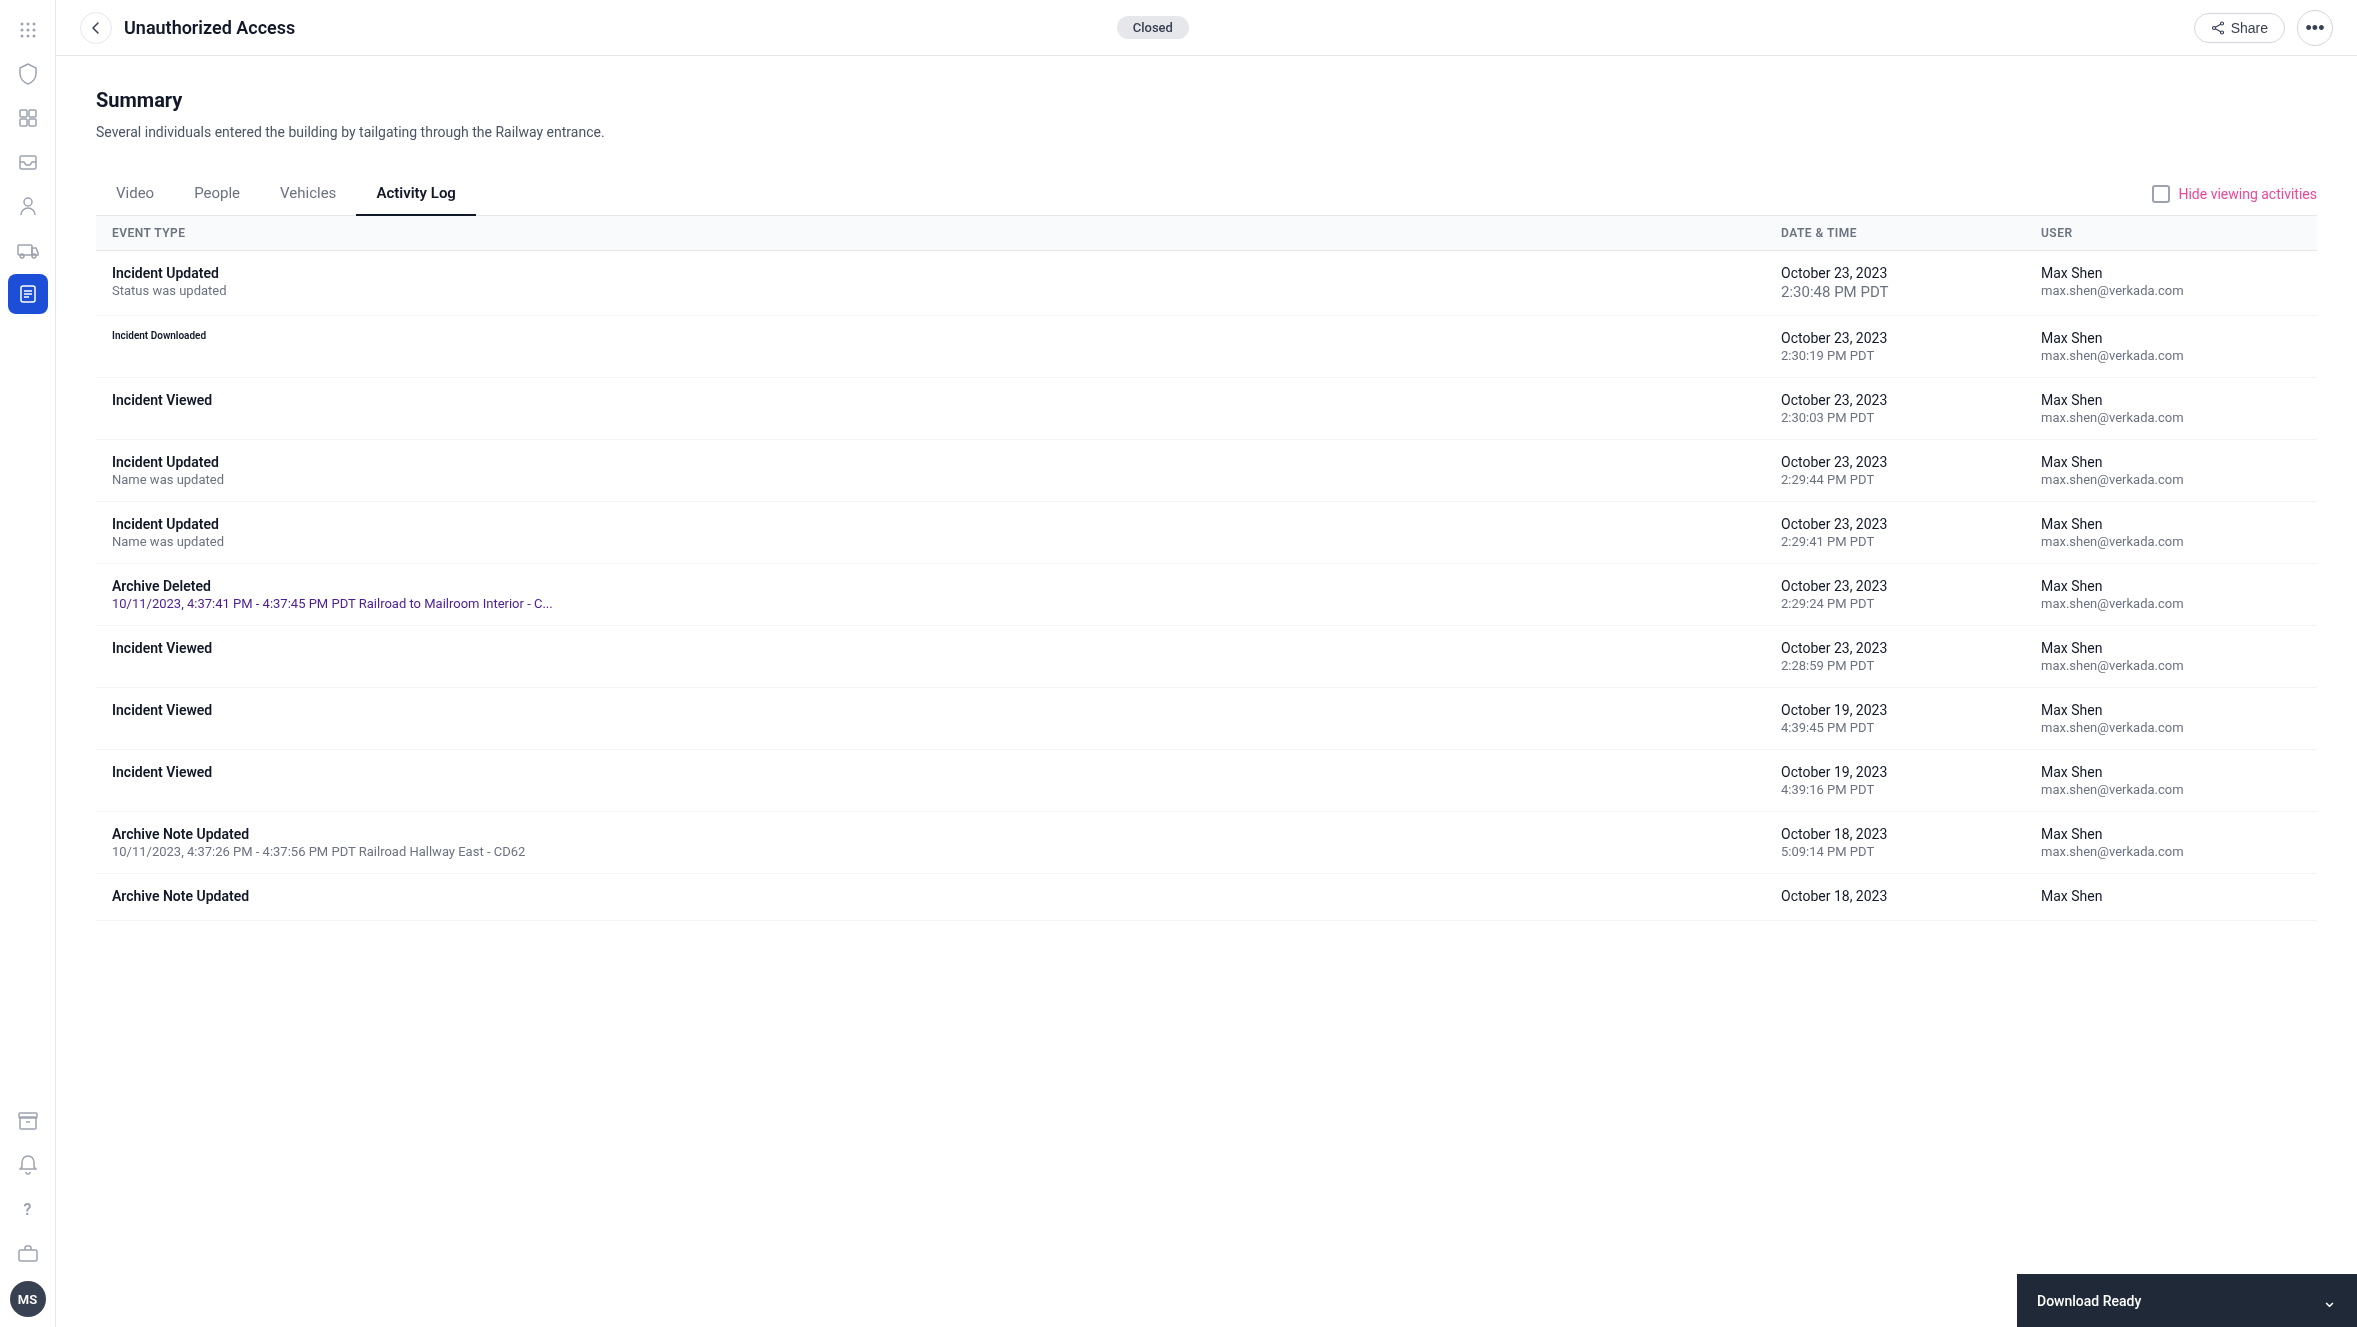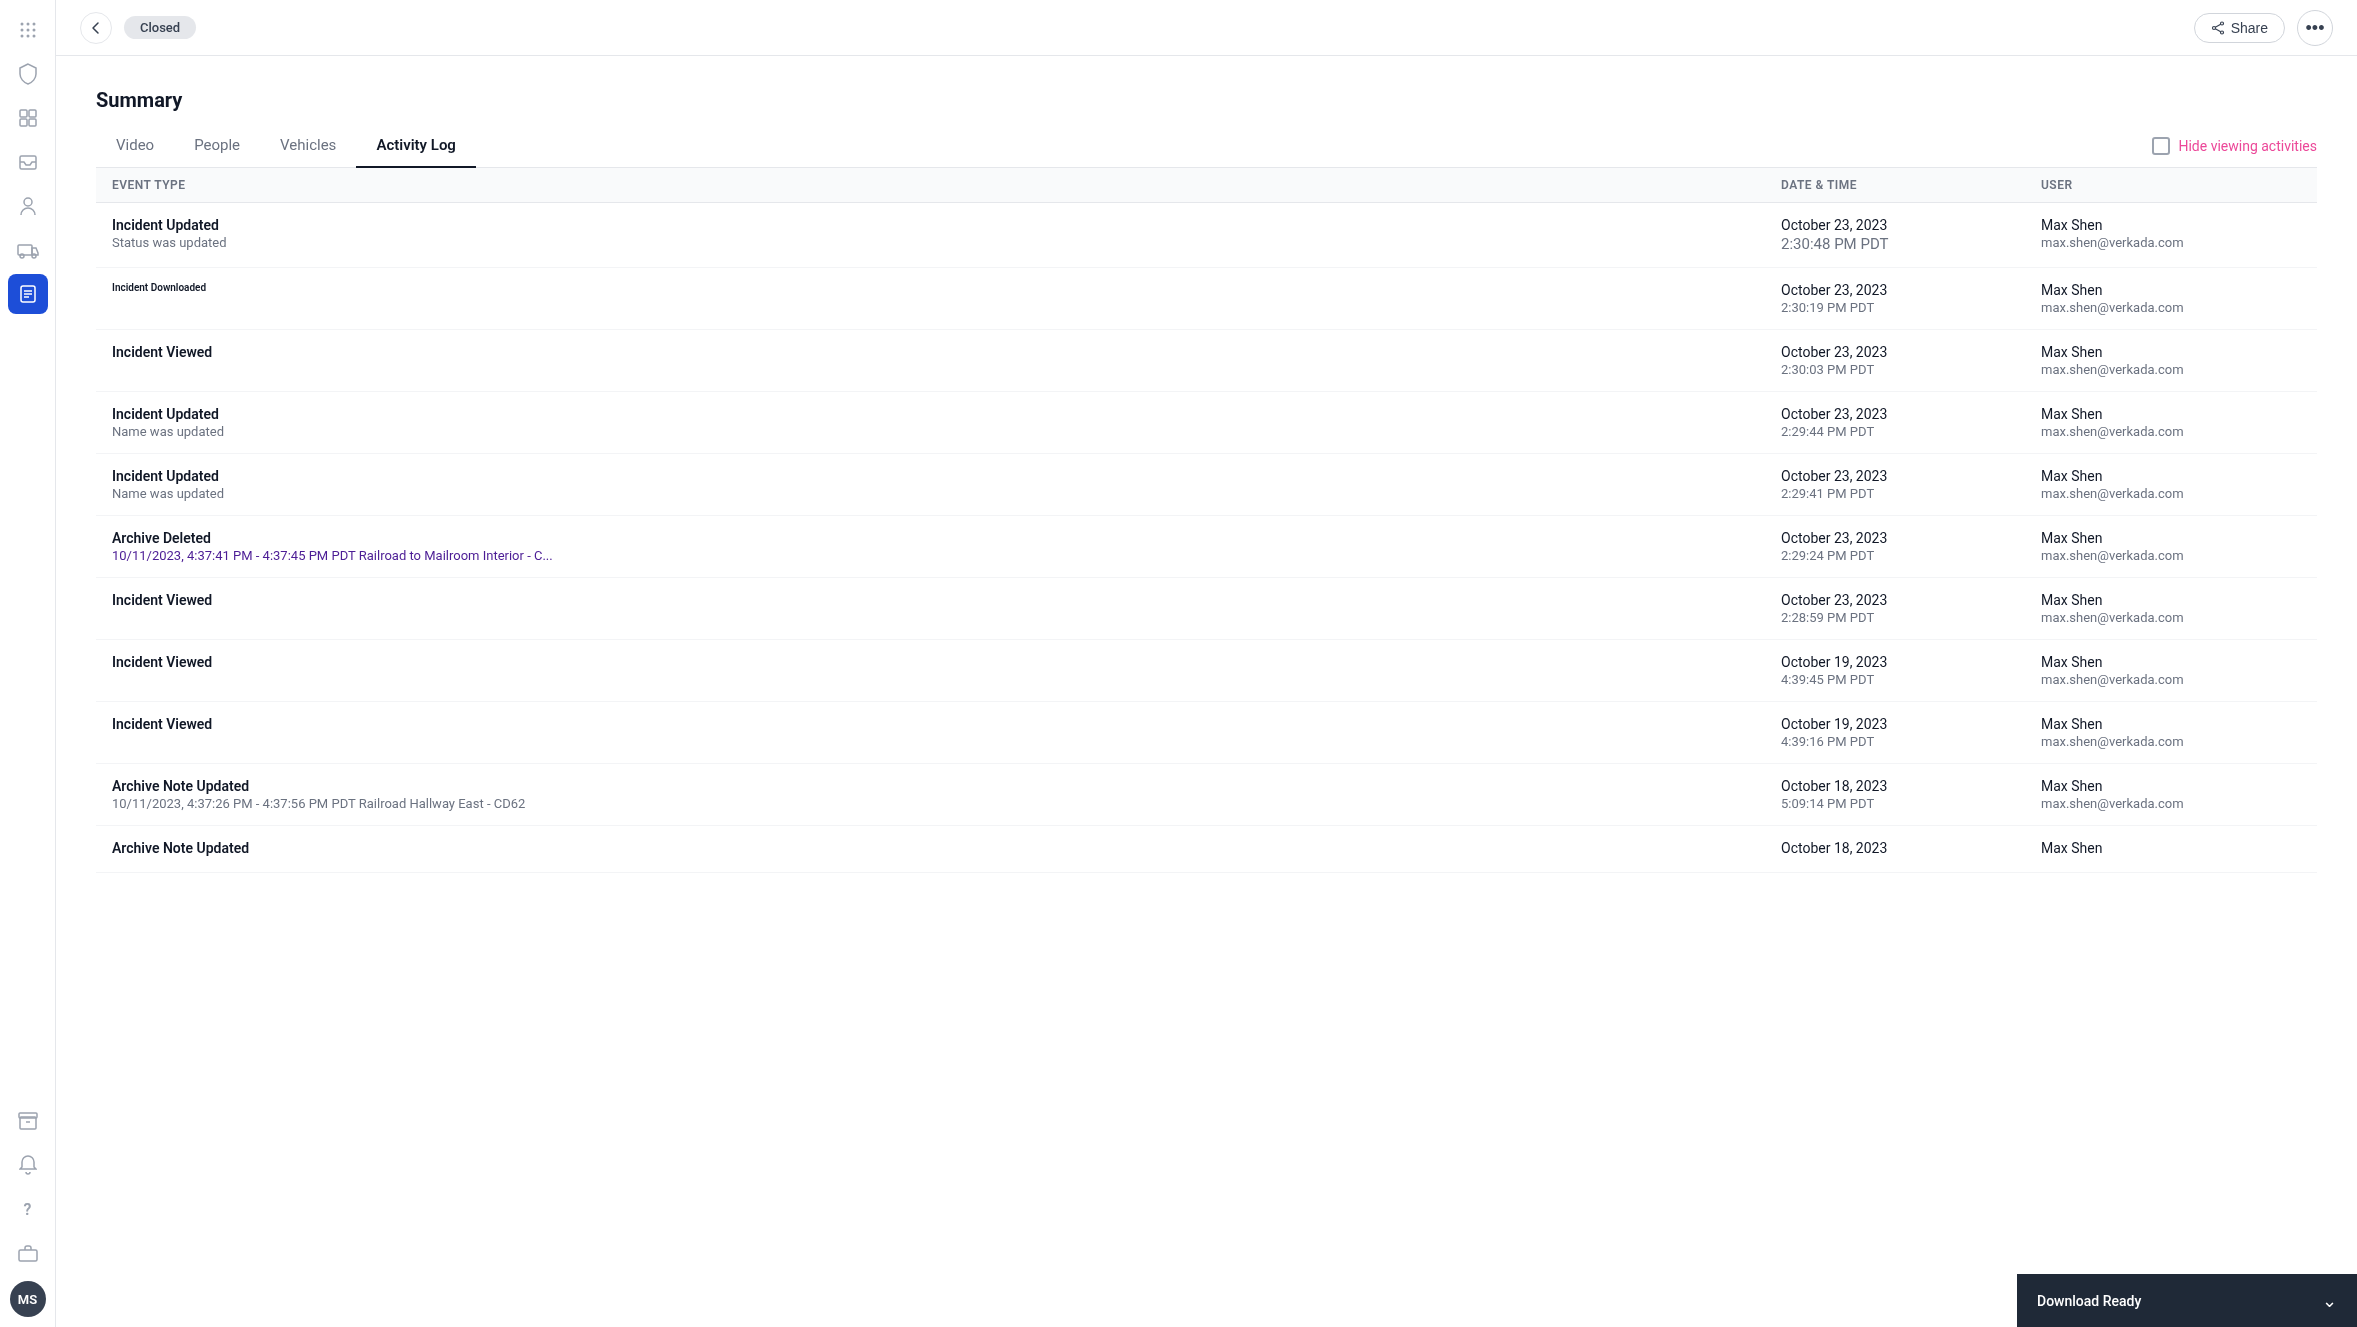--- a/index.html
+++ b/index.html
@@ -118,37 +118,39 @@
   </div>
 
   <div class="main" style="flex:1;display:flex;flex-direction:column;overflow:hidden;">
 
     <div style="background:#fff;border-bottom:1px solid #e5e7eb;padding:0 24px;height:56px;display:flex;align-items:center;gap:12px;flex-shrink:0;">
       <div style="width:32px;height:32px;border-radius:50%;border:1px solid #e5e7eb;background:#fff;display:flex;align-items:center;justify-content:center;cursor:pointer;color:#374151;font-size:14px;">
         <svg width="16" height="16" viewBox="0 0 16 16" fill="none">
           <path d="M10 3L5 8l5 5" stroke="#374151" stroke-width="1.5" stroke-linecap="round" stroke-linejoin="round"></path>
         </svg>
       </div>
+      <h1 style="font-size:18px;font-weight:600;color:#111827;flex:1;">Unauthorized Access</h1>
       <span style="background:#e5e7eb;color:#374151;padding:4px 16px;border-radius:20px;font-size:13px;font-weight:500;">Closed</span>
       <div style="flex:1;"></div>
       <button style="display:flex;align-items:center;gap:6px;border:1px solid #d1d5db;background:#fff;border-radius:20px;padding:6px 16px;cursor:pointer;font-size:14px;color:#374151;">
         <svg width="14" height="14" viewBox="0 0 14 14" fill="none">
           <circle cx="11" cy="2.5" r="1.5" stroke="#374151" stroke-width="1.2"></circle>
           <circle cx="11" cy="11.5" r="1.5" stroke="#374151" stroke-width="1.2"></circle>
           <circle cx="3" cy="7" r="1.5" stroke="#374151" stroke-width="1.2"></circle>
           <line x1="4.3" y1="6.2" x2="9.7" y2="3.3" stroke="#374151" stroke-width="1.2"></line>
           <line x1="4.3" y1="7.8" x2="9.7" y2="10.7" stroke="#374151" stroke-width="1.2"></line>
         </svg>
         <span>Share</span>
       </button>
       <button style="width:36px;height:36px;border-radius:50%;border:1px solid #d1d5db;background:#fff;display:flex;align-items:center;justify-content:center;cursor:pointer;color:#374151;font-size:18px;line-height:1;">•••</button>
     </div>
 
     <div style="flex:1;overflow-y:auto;padding:32px 40px;background:#fff;">
       <h2 style="font-size:20px;font-weight:700;color:#111827;margin-bottom:12px;">Summary</h2>
+      <p style="font-size:14px;color:#4b5563;margin-bottom:32px;">Several individuals entered the building by tailgating through the Railway entrance.</p>
 
       <div style="display:flex;align-items:center;border-bottom:1px solid #e5e7eb;margin-bottom:0;">
         <div style="padding:12px 20px;font-size:15px;color:#6b7280;cursor:pointer;border-bottom:2px solid transparent;margin-bottom:-1px;">Video</div>
         <div style="padding:12px 20px;font-size:15px;color:#6b7280;cursor:pointer;border-bottom:2px solid transparent;margin-bottom:-1px;">People</div>
         <div style="padding:12px 20px;font-size:15px;color:#6b7280;cursor:pointer;border-bottom:2px solid transparent;margin-bottom:-1px;">Vehicles</div>
         <div style="padding:12px 20px;font-size:15px;color:#111827;font-weight:600;cursor:pointer;border-bottom:2px solid #111827;margin-bottom:-1px;">Activity Log</div>
         <div style="flex:1;"></div>
         <div style="display:flex;align-items:center;gap:8px;font-size:14px;color:#ec4899;cursor:pointer;padding:8px 0;">
           <div style="width:18px;height:18px;border:2px solid #9ca3af;border-radius:3px;background:#fff;flex-shrink:0;"></div>
           <span>Hide viewing activities</span>

